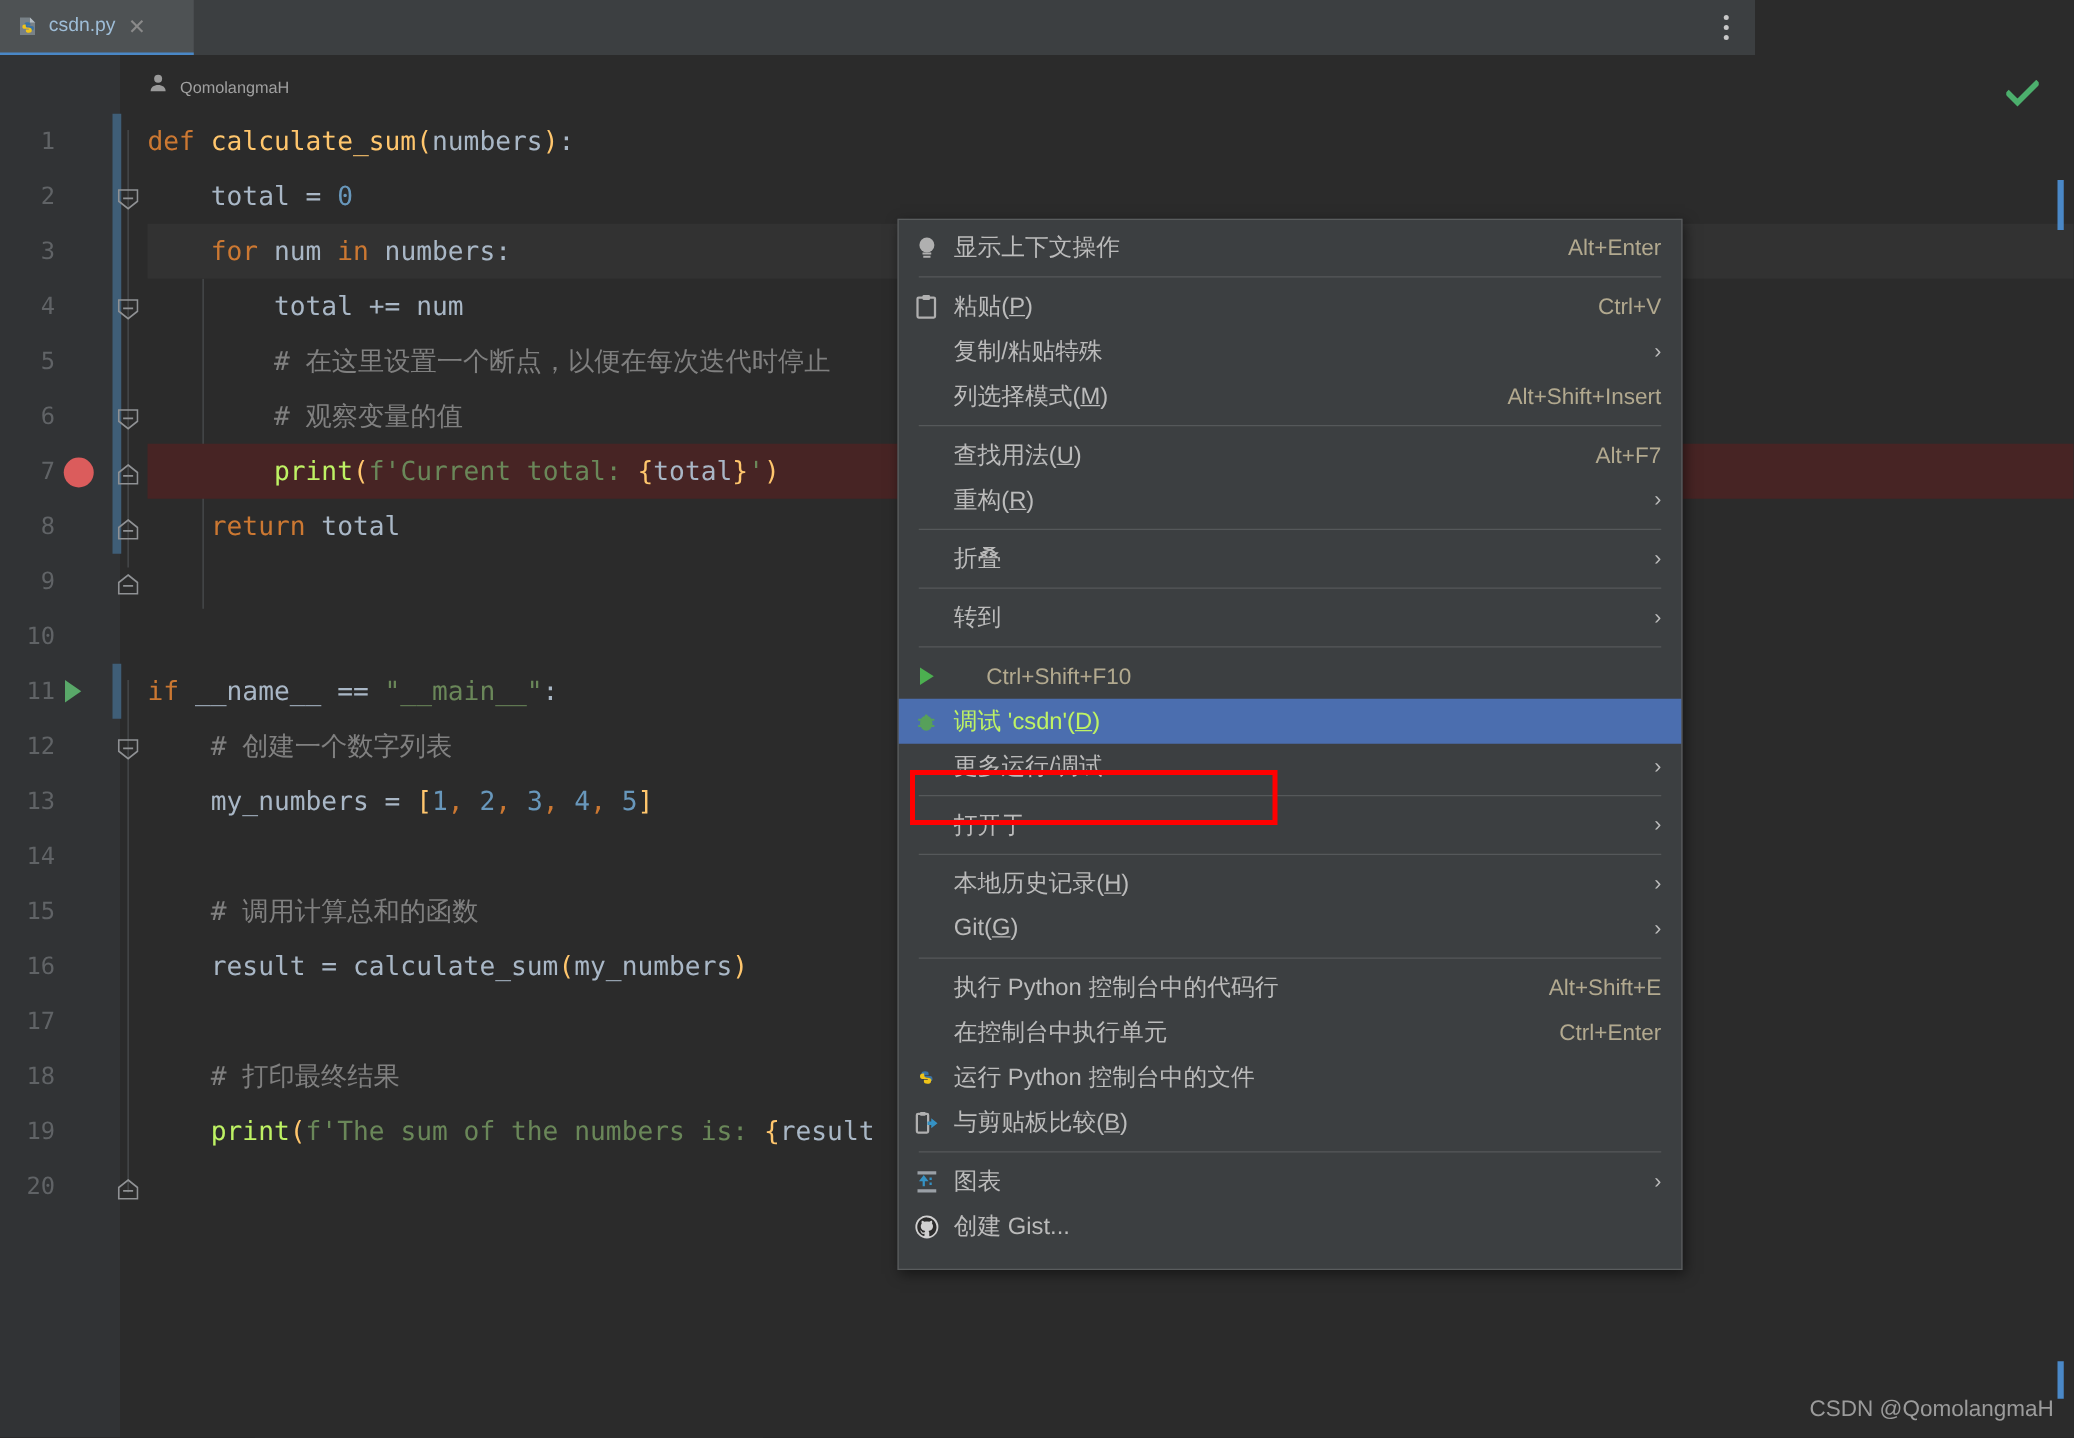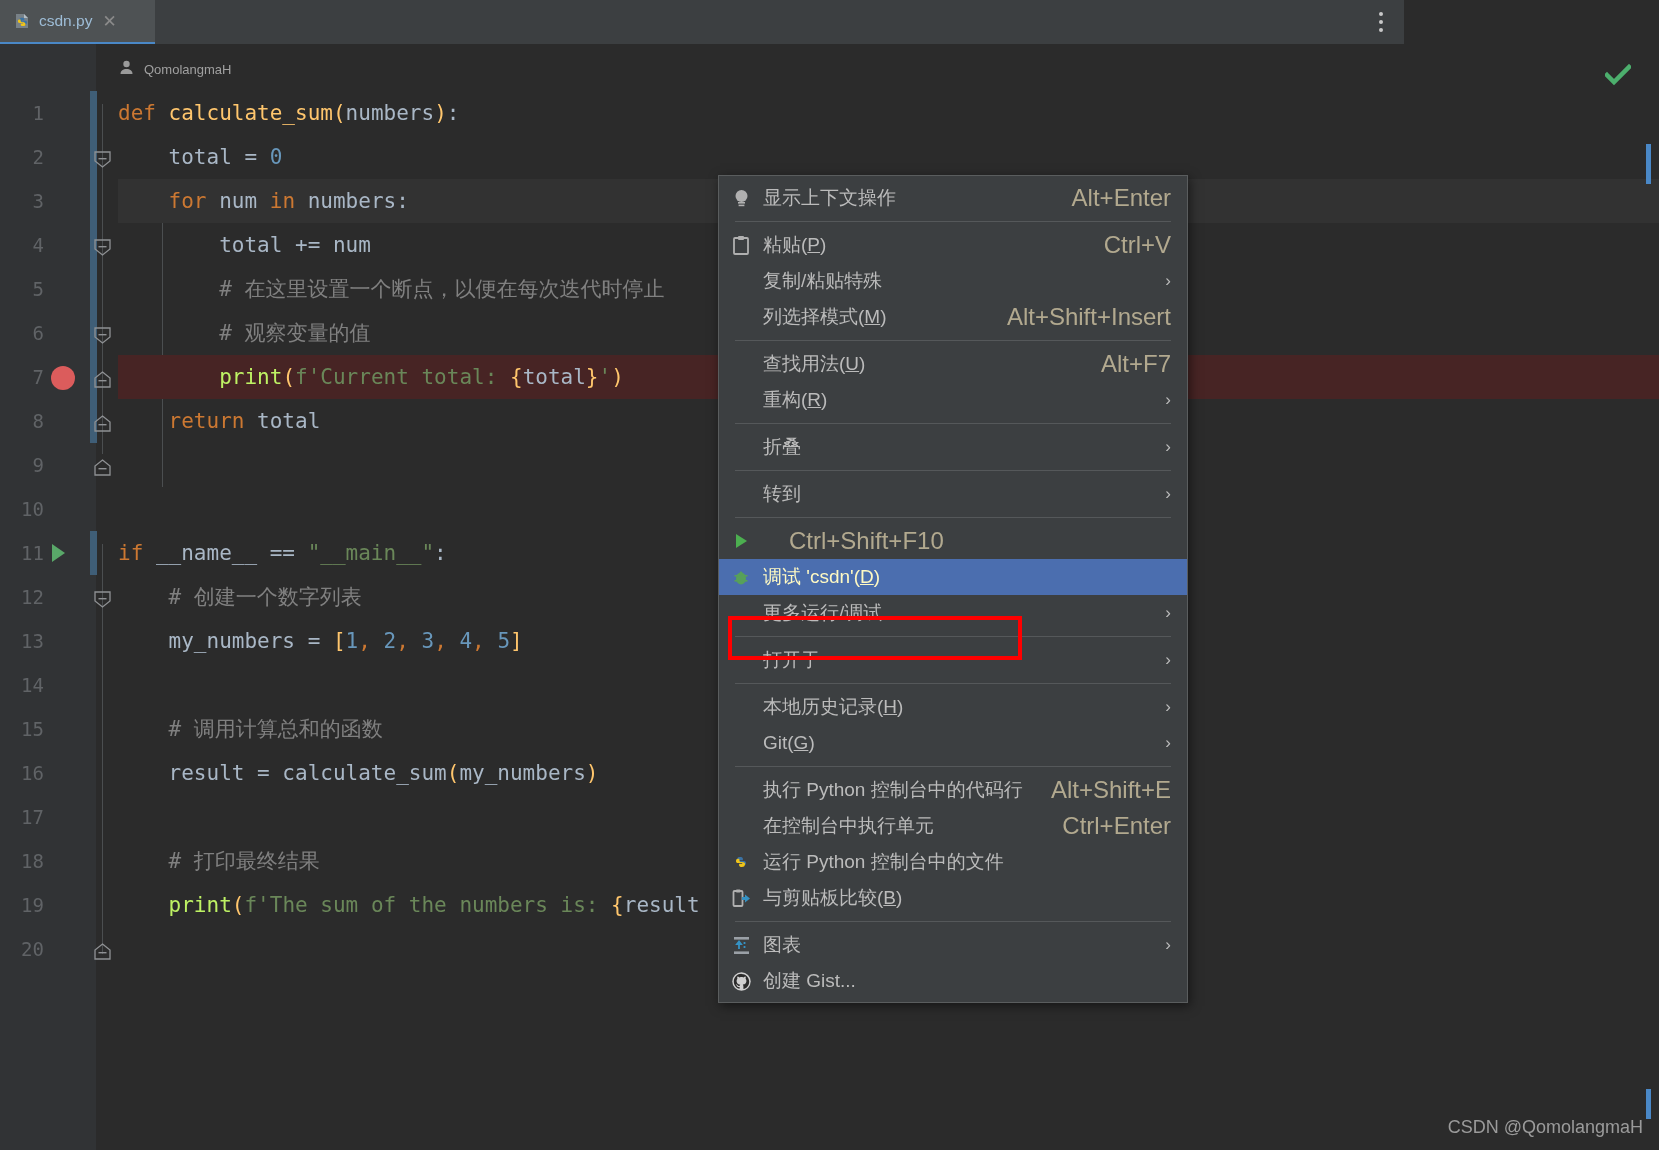--- a/index.html
+++ b/index.html
@@ -99,40 +99,40 @@
   .fstr-brace { color: #ffc66d; }
 
   
   .checkmark { position: absolute; right: 28px; top: 20px; }
   .scrollmark {
     position: absolute; right: 8px; width: 5px; background: #4a88c7;
   }
 
   
   .menu {
-    position: absolute; left: 718px; top: 175px; width: 470px;
+    position: absolute; left: 718px; top: 175px; width: 628px;
     background: #3c3f41; border: 1px solid #5a5d5e;
     box-shadow: 2px 3px 10px rgba(0,0,0,.5);
-    padding: 4px 0 3px 0;
+    padding: 4px 0 16px 0;
     z-index: 50;
   }
   .mi {
     position: relative; display: flex; align-items: center;
     height: 36px; padding: 0 16px 0 0; cursor: default;
   }
   .mi.sel { background: #4b6eaf; }
   .mi-ico {
     width: 44px; flex: none; display: flex; align-items: center; justify-content: center;
   }
   .mi-label {
     flex: 1; font-size: 19px; color: #bbbbbb; white-space: nowrap;
   }
-  .mi.sel .mi-label { color: #fef9c3; }
+  .mi.sel .mi-label { color: #bef264; }
   .mi-key {
-    font-size: 24px; color: #b2a98f; white-space: nowrap; padding-left: 26px;
+    font-size: 18px; color: #b2a98f; white-space: nowrap; padding-left: 26px;
   }
   .mi-arrow {
     width: 22px; flex: none; display: flex; align-items: center; justify-content: flex-end;
     color: #bbbbbb; font-size: 17px;
   }
   .msep { height: 1px; background: #55585a; margin: 5px 16px 5px 16px; }
   .mnem { text-decoration: underline; }
 
   
   .annot {

